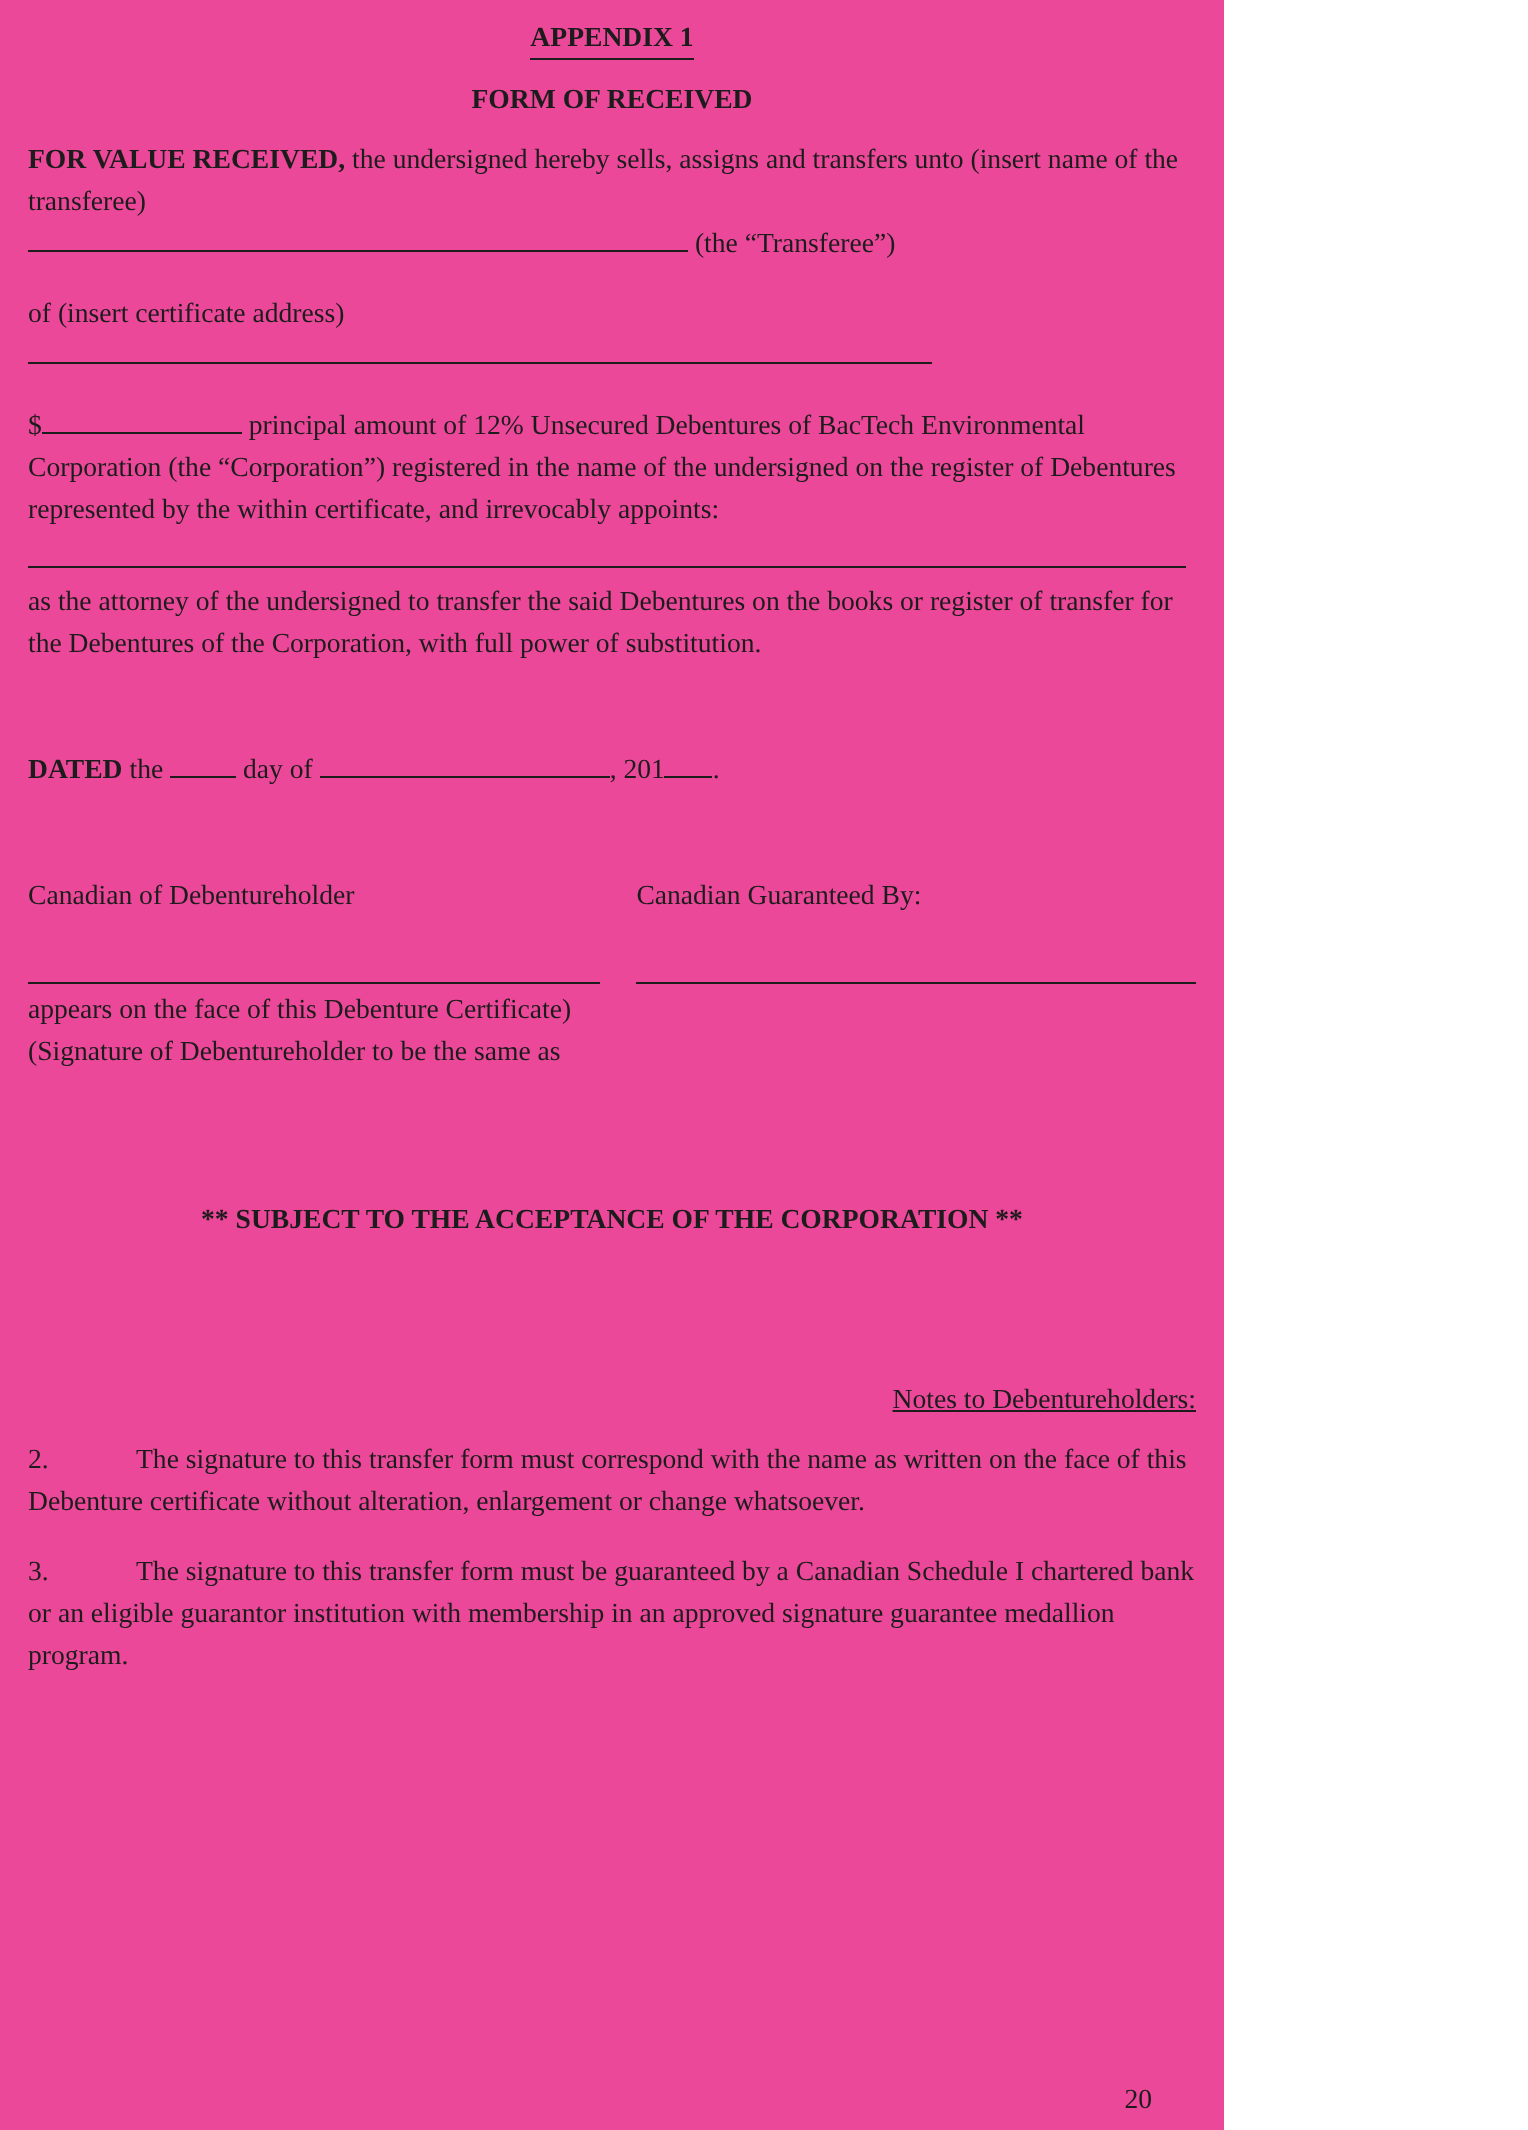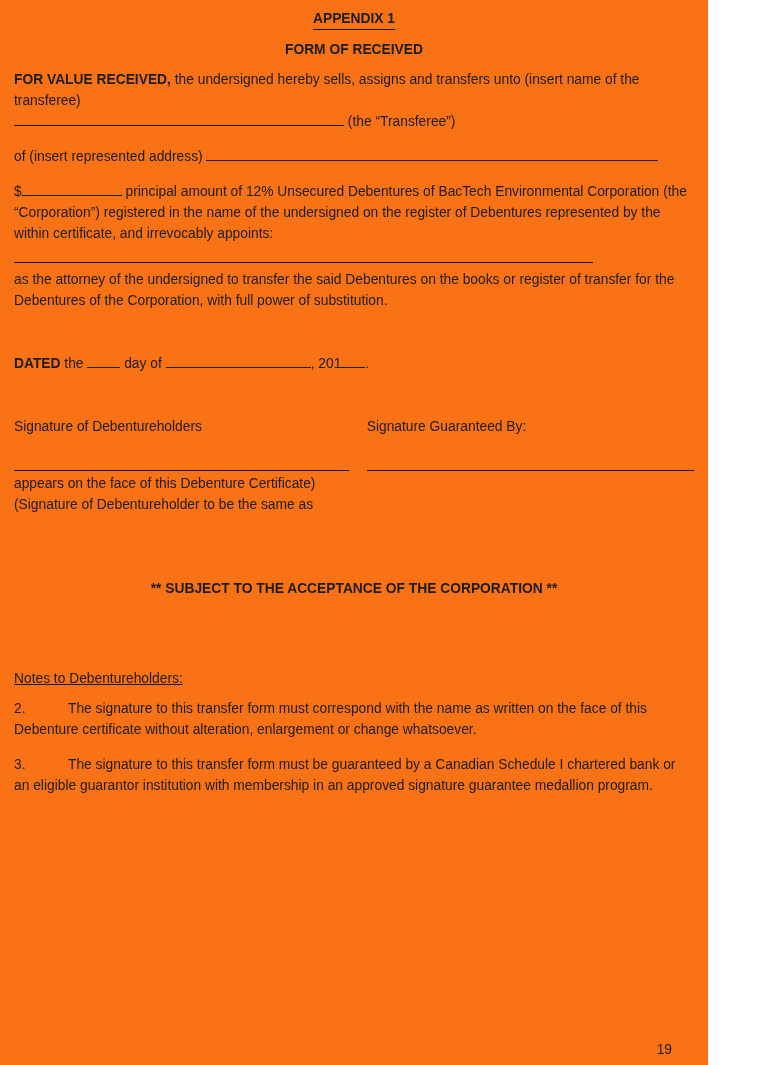--- a/index.html
+++ b/index.html
@@ -1,22 +1,22 @@
 <!DOCTYPE html>
 <html><head>
 <meta charset="utf-8">
 <style>
   html, body { margin: 0; padding: 0; background: #ffffff; }
   .page {
     position: relative;
-    width: 708px;
+    width: 612px;
     height: 1065px;
-    background: #f97316;
+    background: #ec4899;
     color: #1c1c1c;
-    font-family: Liberation Sans, sans-serif;
+    font-family: Liberation Serif, serif;
     font-size: 13.8px;
     line-height: 21px;
     box-sizing: border-box;
     padding: 0 14px;
     overflow: hidden;
   }
   .center { text-align: center; }
   .bold { font-weight: bold; }
   .title-wrap { margin-top: 8px; }
   .title-underline {
@@ -66,20 +66,21 @@
   }
   .sig-col-right {
     margin-left: 18px;
     width: 352px;
     border-top: 1.2px solid #1c1c1c;
   }
   .acceptance { margin-top: 63px; }
   .notes-heading {
     margin-top: 69px;
     text-decoration: underline;
+    text-align: right;
   }
   .note { margin-top: 9px; }
   .note-1 { margin-top: 14px; }
   .note-num { display: inline-block; width: 54px; }
   .page-number {
     position: absolute;
     right: 36px;
     bottom: 5px;
   }
 </style>
@@ -91,47 +92,47 @@
   <div class="center title-wrap">
     <span class="bold title-underline">APPENDIX 1</span>
   </div>
 
   <div class="center subtitle bold">FORM OF RECEIVED</div>
 
   <p class="p1"><span class="bold">FOR VALUE RECEIVED,</span><span> the undersigned hereby sells, assigns and transfers unto (insert name of the transferee)</span><br>
     <span class="blank blank-transferee"></span><span> (the “Transferee”)</span>
   </p>
 
-  <p class="p-address"><span>of (insert represented address) </span><span class="blank blank-address"></span></p>
+  <p class="p-address"><span>of (insert certificate address) </span><span class="blank blank-address"></span></p>
 
   <p class="p-principal"><span>$</span><span class="blank blank-dollar"></span><span> principal amount of 12% Unsecured Debentures of BacTech Environmental Corporation (the “Corporation”) registered in the name of the undersigned on the register of Debentures represented by the within certificate, and irrevocably appoints:</span></p>
 
   <hr class="attorney-rule">
 
   <p class="p-attorney">as the attorney of the undersigned to transfer the said Debentures on the books or register of transfer for the Debentures of the Corporation, with full power of substitution.</p>
 
   <p class="p-dated"><span class="bold">DATED</span><span> the </span><span class="blank blank-day"></span><span> day of </span><span class="blank blank-month"></span><span>, 201</span><span class="blank blank-year"></span><span>.</span></p>
 
   <div class="sig-labels">
-    <div class="left">Signature of Debentureholders</div>
-    <div class="right">Signature Guaranteed By:</div>
+    <div class="left">Canadian of Debentureholder</div>
+    <div class="right">Canadian Guaranteed By:</div>
   </div>
 
   <div class="sig-cols">
     <div class="sig-col-left">
       <div>appears on the face of this Debenture Certificate)</div>
       <div>(Signature of Debentureholder to be the same as</div>
     </div>
     <div class="sig-col-right"></div>
   </div>
 
   <div class="center acceptance bold">** SUBJECT TO THE ACCEPTANCE OF THE CORPORATION **</div>
 
   <div class="notes-heading">Notes to Debentureholders:</div>
 
 
   <p class="note"><span class="note-num">2.</span><span>The signature to this transfer form must correspond with the name as written on the face of this Debenture certificate without alteration, enlargement or change whatsoever.</span></p>
 
   <p class="note"><span class="note-num">3.</span><span>The signature to this transfer form must be guaranteed by a Canadian Schedule I chartered bank or an eligible guarantor institution with membership in an approved signature guarantee medallion program.</span></p>
 
-  <div class="page-number">19</div>
+  <div class="page-number">20</div>
 
 </div>
 
 </body></html>

